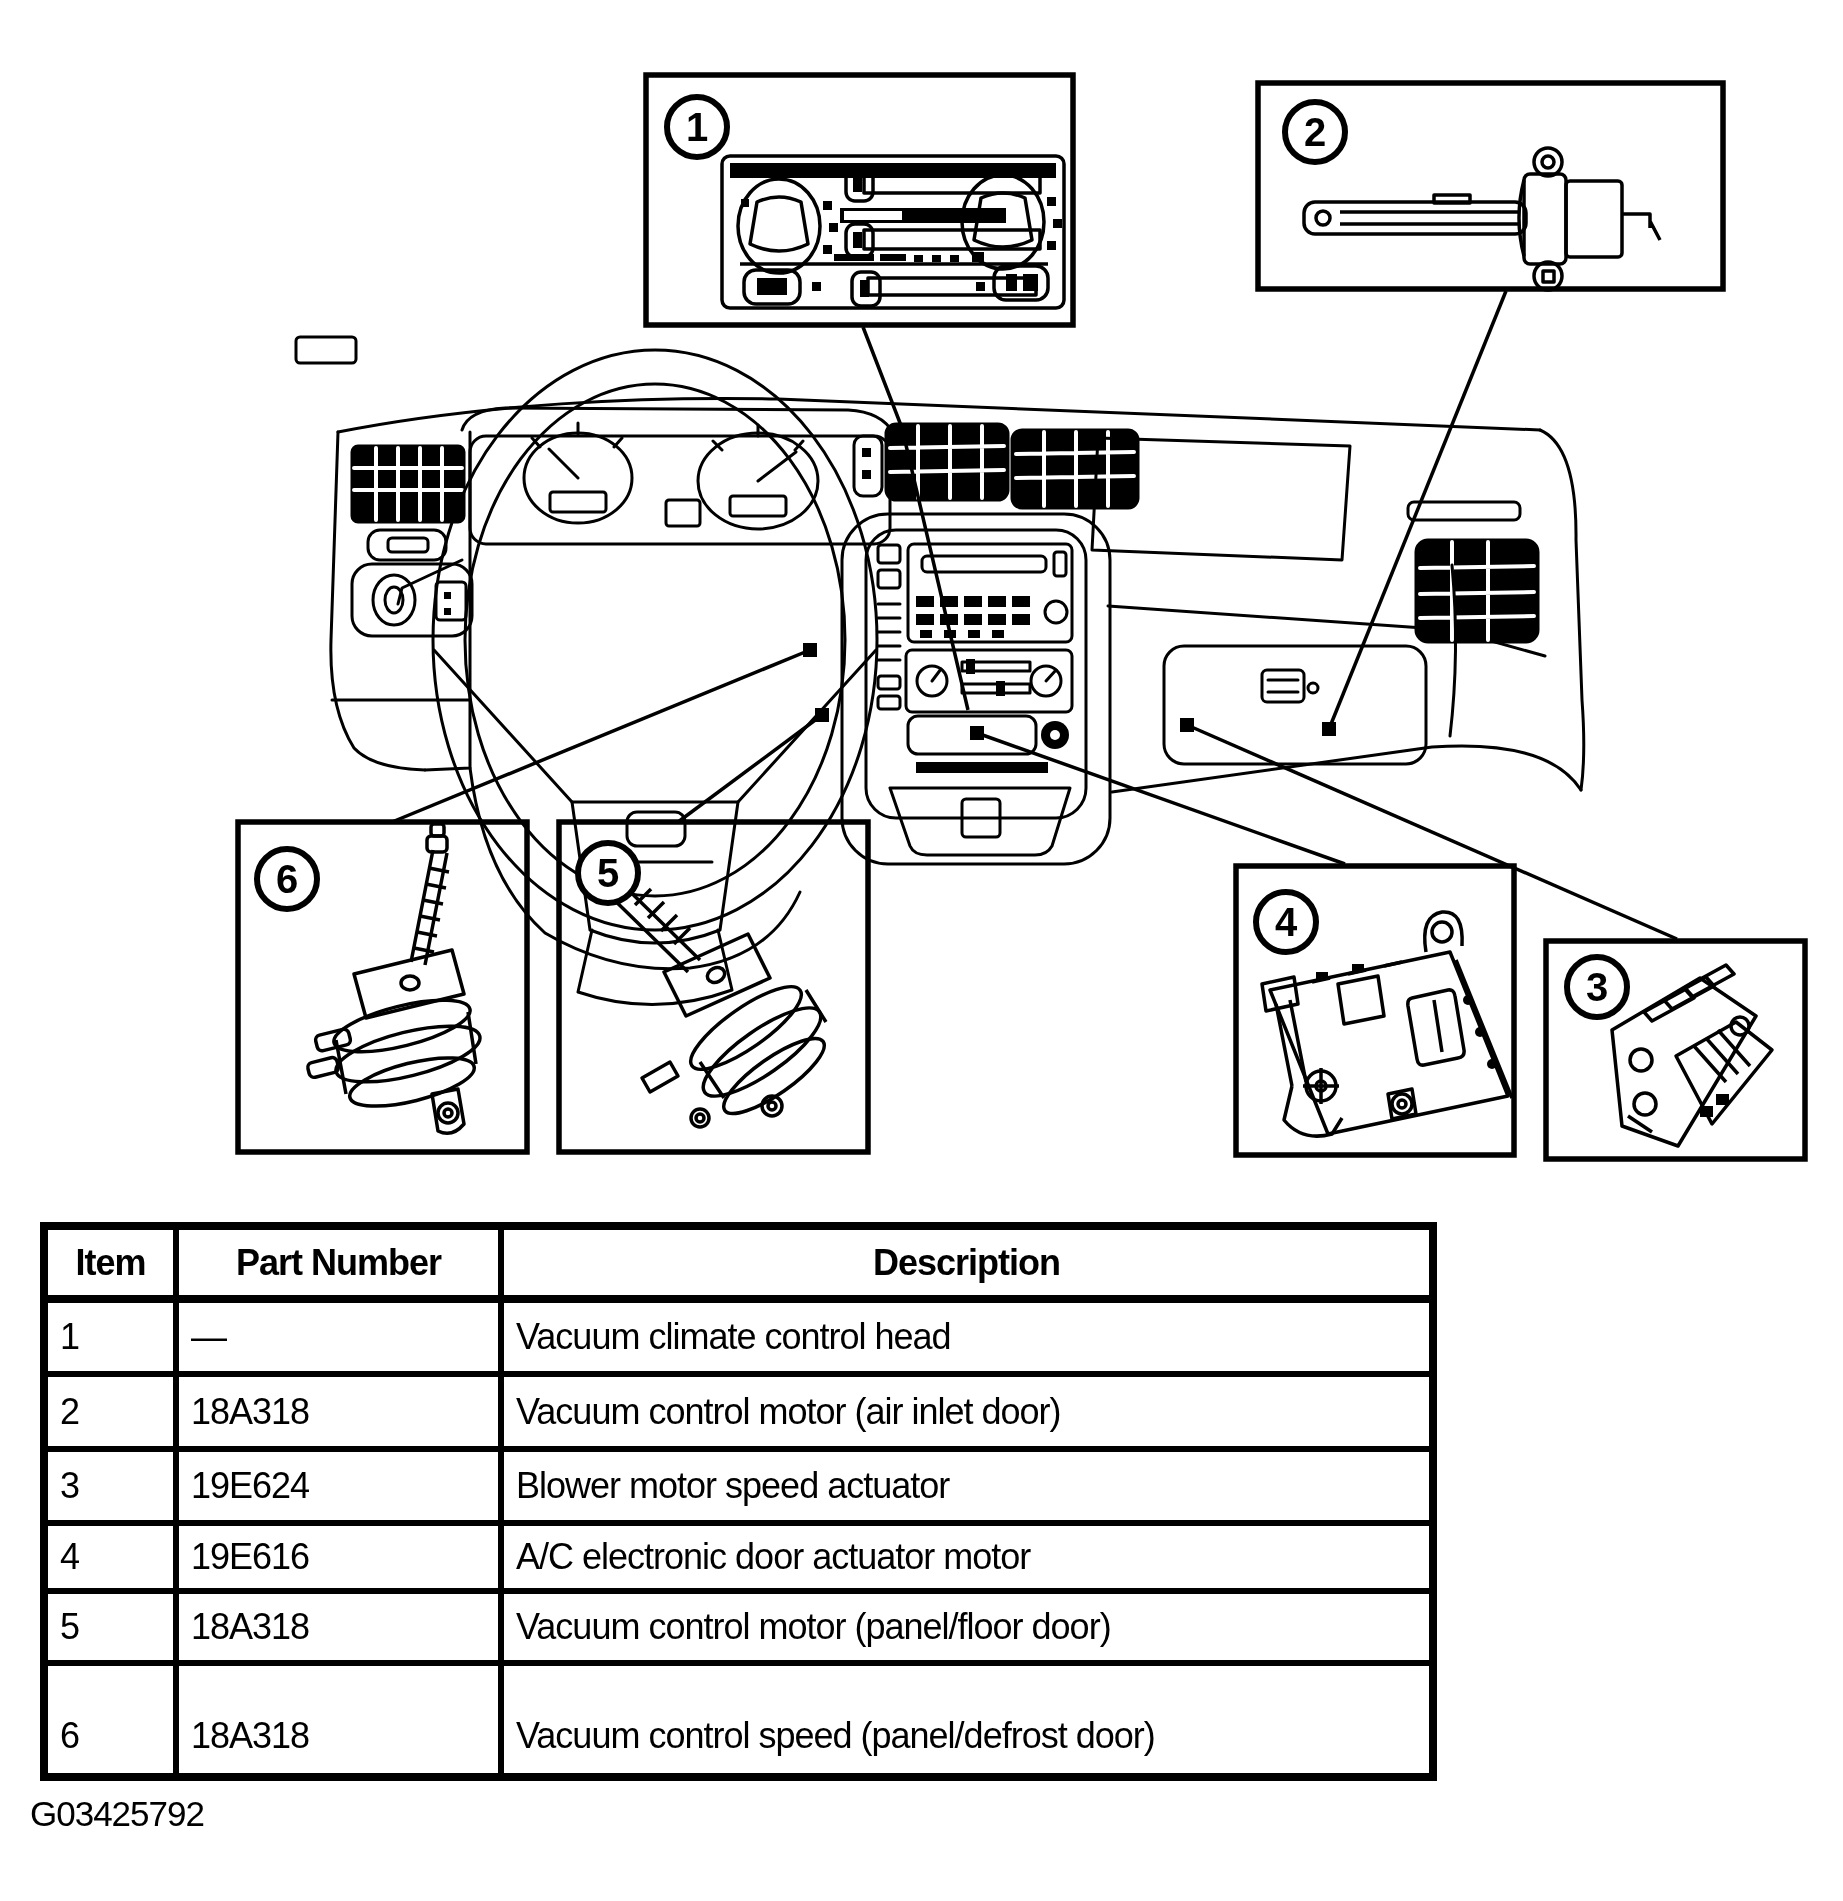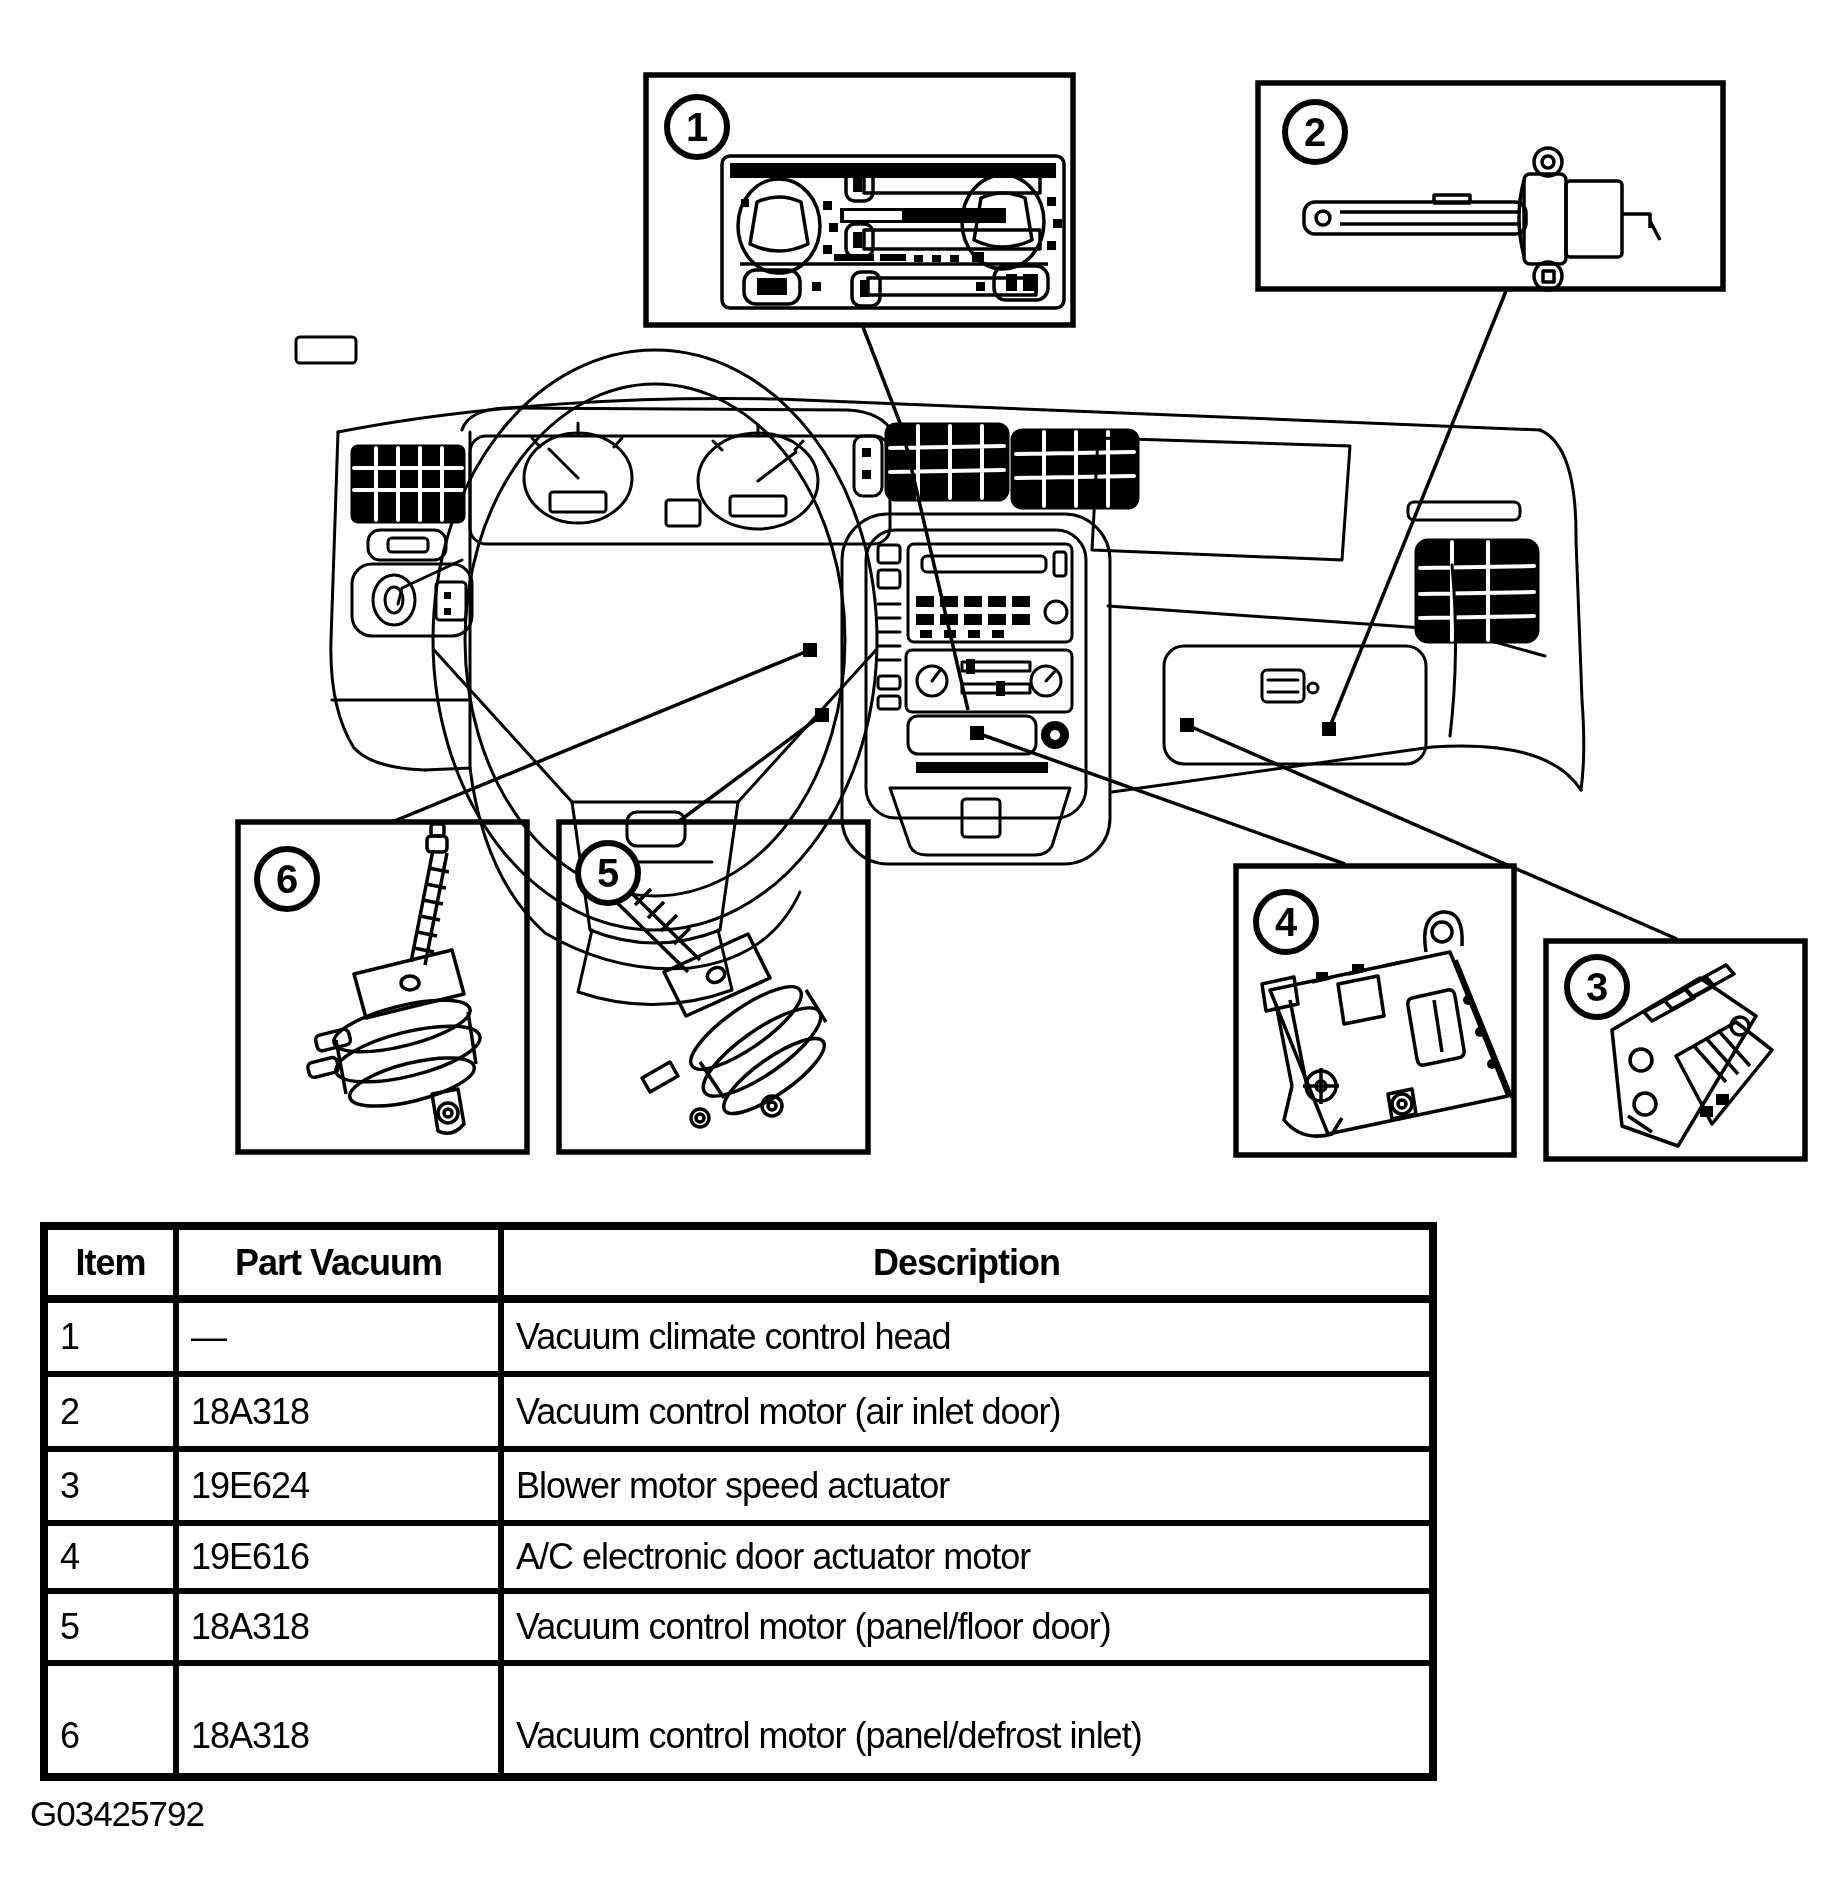--- a/index.html
+++ b/index.html
@@ -338,21 +338,21 @@
 
   <table class="parts">
     <colgroup>
         <col class="col-item">
         <col class="col-part">
         <col>
       </colgroup>
     <tbody>
         <tr class="hdr">
       <th>Item</th>
-      <th>Part Vacuum</th>
+      <th>Part Number</th>
       <th>Description</th>
     </tr>
     <tr class="r0">
       <td>1</td>
       <td>—</td>
       <td>Vacuum climate control head</td>
     </tr>
     <tr class="r1">
       <td>2</td>
       <td>18A318</td>
@@ -369,19 +369,19 @@
       <td>A/C electronic door actuator motor</td>
     </tr>
     <tr class="r4">
       <td>5</td>
       <td>18A318</td>
       <td>Vacuum control motor (panel/floor door)</td>
     </tr>
     <tr class="r5">
       <td>6</td>
       <td>18A318</td>
-      <td>Vacuum control motor (panel/defrost inlet)</td>
+      <td>Vacuum control speed (panel/defrost door)</td>
     </tr>
   </tbody>
     </table>
 
   <div class="figure-code">G03425792</div>
 </div>
 
 </body></html>

